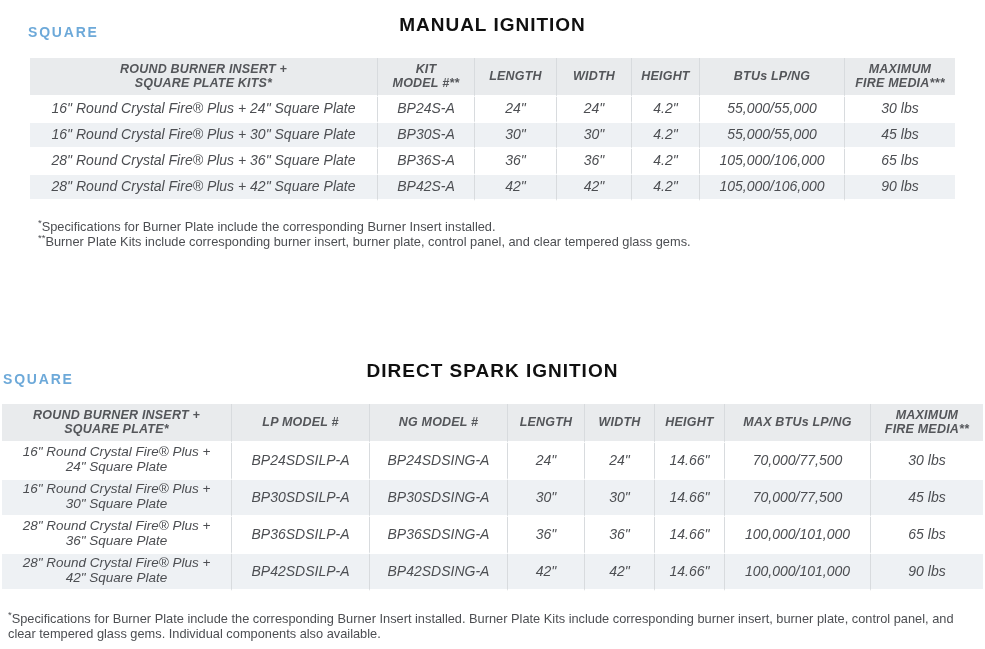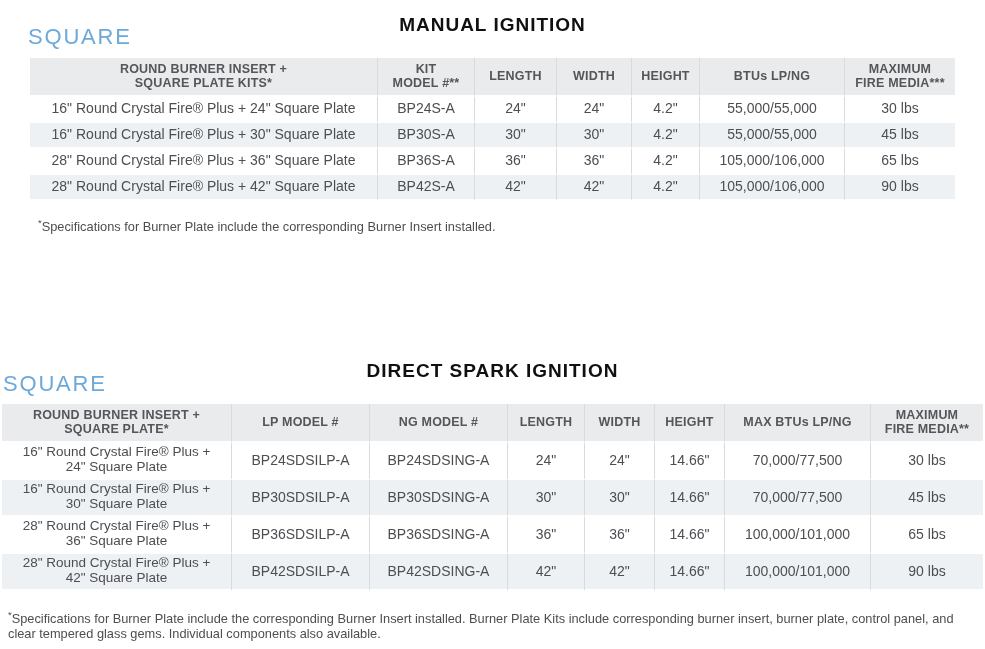--- a/index.html
+++ b/index.html
@@ -15,28 +15,29 @@
     width:985px;height:649px;position:relative;background:#ffffff;
     font-family:"Liberation Sans",sans-serif;overflow:hidden;
   }
   .main-title{
     position:absolute;left:0;width:985px;text-align:center;
     font-weight:bold;font-size:19px;letter-spacing:1px;color:var(--title);
   }
   #title-manual{top:1px;}
   #title-dsi{top:347px;}
   .subtitle{
-    position:absolute;color:var(--accent);font-size:22px;
-    letter-spacing:1.8px;font-weight:normal;
+    position:absolute;color:var(--accent);font-size:14px;
+    letter-spacing:1.8px;font-weight:bold;
   }
   #subtitle-manual{left:28px;top:24px;}
   #subtitle-dsi{left:3px;top:371px;}
   table{
     position:absolute;border-collapse:separate;border-spacing:0;
     table-layout:fixed;
+    font-style:italic;
   }
   #table-manual{left:30px;top:58px;width:925px;}
   #table-dsi{left:2px;top:404px;width:981px;}
   th{
     background:var(--header-bg);font-size:12.5px;font-weight:bold;
     color:#54565a;text-align:center;vertical-align:middle;
     white-space:pre-line;line-height:1.15;padding:4px 2px;
     letter-spacing:0.2px;
   }
   td{
@@ -126,20 +127,21 @@
         <td>42"</td>
         <td>4.2"</td>
         <td>105,000/106,000</td>
         <td>90 lbs</td>
       </tr>
     </tbody>
 </table>
 
 <div class="footnotes" id="footnotes-manual">
     <p><sup class="mark">*</sup>Specifications for Burner Plate include the corresponding Burner Insert installed.</p>
+    <p><sup class="mark">**</sup>Burner Plate Kits include corresponding burner insert, burner plate, control panel, and clear tempered glass gems.</p>
   </div>
 
 <h1 class="main-title" id="title-dsi">DIRECT SPARK IGNITION</h1>
 
 <div class="subtitle" id="subtitle-dsi">SQUARE</div>
 
 <table id="table-dsi">
   <colgroup>
     <col style="width:230px">
       <col style="width:138px">

